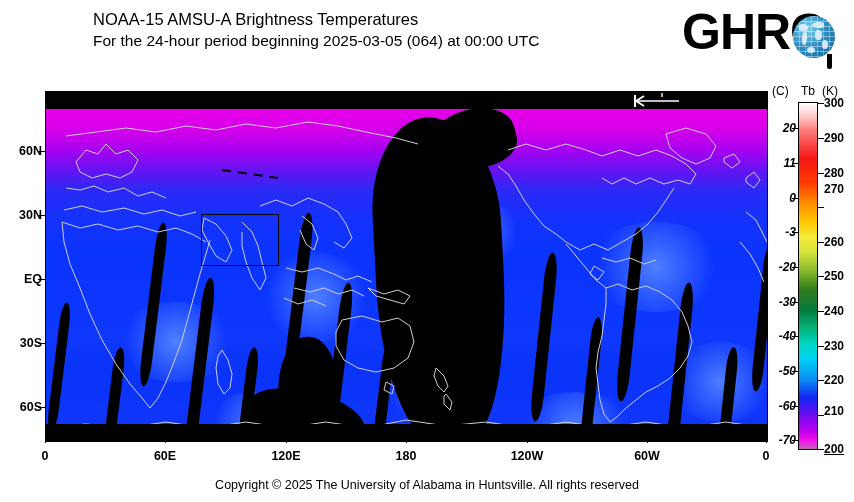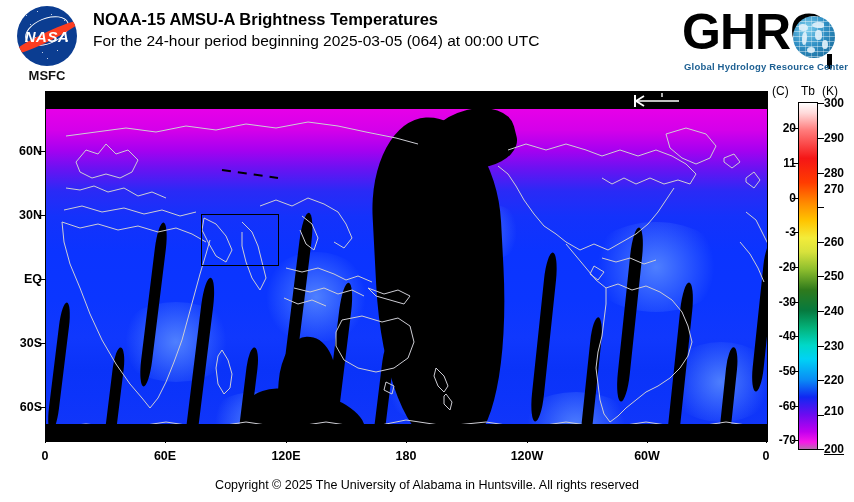--- a/index.html
+++ b/index.html
@@ -82,21 +82,21 @@
     color: #111111;
   }
 
   #title-block {
     position: absolute;
     left: 93px; top: 8px;
     width: 580px;
   }
   #title-line1 {
     font-size: 16.5px;
-    font-weight: bold;
+    font-weight: normal;
     line-height: 22px;
     white-space: nowrap;
   }
   .title-sub {
     font-size: 15.5px;
     line-height: 22px;
     white-space: nowrap;
   }
 
   
@@ -349,20 +349,21 @@
     width: 6px; height: 1px;
     background: #000000;
   }
   .cb-lab-l {
     position: absolute;
     right: 58px;
     font-size: 12px;
     font-weight: bold;
     white-space: nowrap;
     transform: translateY(-50%);
+    font-style: italic;
   }
   .cb-lab-r {
     position: absolute;
     left: 52px;
     font-size: 12px;
     font-weight: bold;
     white-space: nowrap;
     transform: translateY(-50%);
   }
 
@@ -374,59 +375,38 @@
     text-align: center;
     font-size: 12.5px;
     white-space: nowrap;
   }
 </style>
 </head>
 <body>
 
 <div id="header">
 
-  <div id="nasa-logo">
-    <div id="nasa-ball">
-      <span class="star" style="left:9px;  top:9px;"></span>
-      <span class="star" style="left:20px; top:5px;"></span>
-      <span class="star" style="left:34px; top:8px;"></span>
-      <span class="star" style="left:47px; top:14px;"></span>
-      <span class="star" style="left:13px; top:18px;"></span>
-      <span class="star" style="left:43px; top:24px;"></span>
-      <span class="star" style="left:11px; top:40px;"></span>
-      <span class="star" style="left:25px; top:46px;"></span>
-      <span class="star" style="left:40px; top:44px;"></span>
-      <span class="star" style="left:50px; top:34px;"></span>
-      <span class="star" style="left:30px; top:52px;"></span>
-      <span class="star" style="left:18px; top:31px;"></span>
-      <div class="orbit"></div>
-      <div class="wordmark">NASA</div>
-      <div class="swoosh"></div>
-    </div>
-    <div id="nasa-msfc">MSFC</div>
-  </div>
 
   <div id="title-block">
     <div id="title-line1">NOAA-15 AMSU-A Brightness Temperatures</div>
     <div class="title-sub">For the 24-hour period beginning 2025-03-05 (064) at 00:00 UTC</div>
   </div>
 
   <div id="ghrc-logo">
     <div id="ghrc-letters">GHRC</div>
     <div id="ghrc-globe">
       <div class="gl"></div>
       <div class="land" style="left:6px;  top:8px;  width:9px;  height:7px;  border-radius:40% 60% 50% 50%;"></div>
       <div class="land" style="left:9px;  top:16px; width:5px;  height:13px; border-radius:50% 40% 60% 40%;"></div>
       <div class="land" style="left:19px; top:6px;  width:12px; height:6px;  border-radius:60% 40% 40% 60%;"></div>
       <div class="land" style="left:22px; top:14px; width:7px;  height:10px; border-radius:45%;"></div>
       <div class="land" style="left:29px; top:24px; width:6px;  height:9px;  border-radius:50%;"></div>
       <div class="land" style="left:14px; top:31px; width:8px;  height:6px;  border-radius:50%;"></div>
     </div>
     <div id="ghrc-stem"></div>
-    <div id="ghrc-tag">Global Hydrology Resource Center</div>
   </div>
 
 </div>
 
 <div id="lat-axis">
 
   <div class="lat-label" style="top:53px;">60N</div>
   <div class="lat-tick" style="top:60px;"></div>
 
   <div class="lat-label" style="top:117px;">30N</div>

